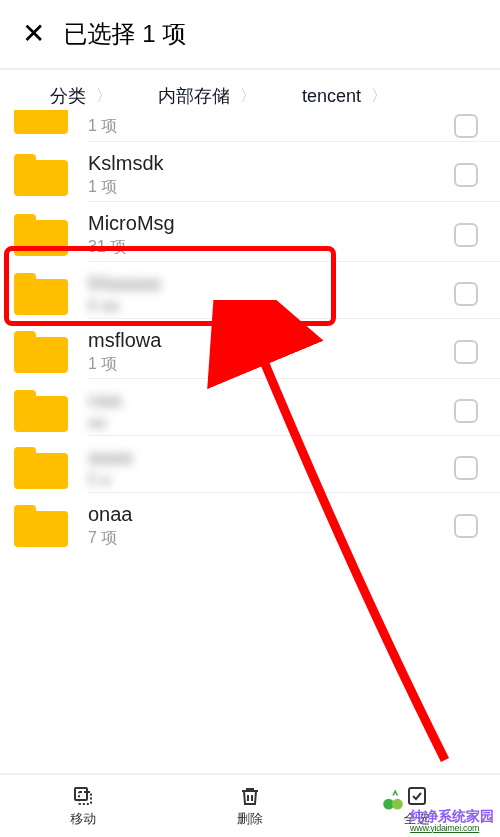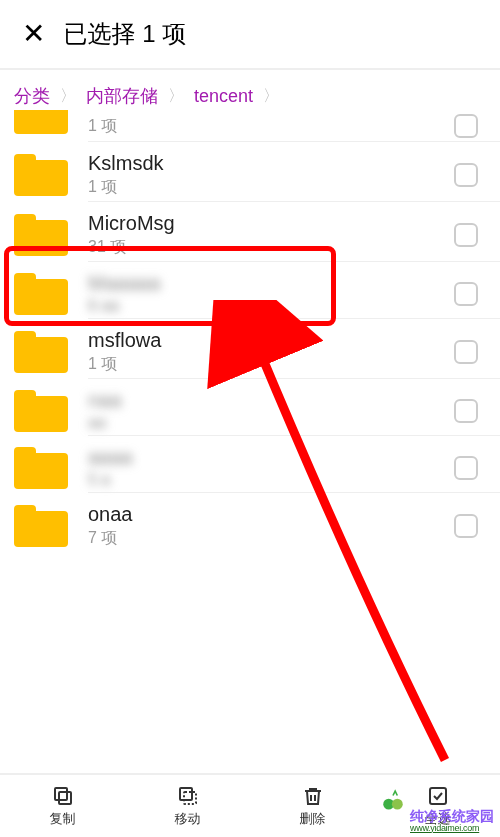--- a/index.html
+++ b/index.html
@@ -28,21 +28,21 @@
       color: #000;
     }
     .breadcrumb {
       display: flex;
       align-items: center;
       padding: 14px 14px 6px 14px;
       gap: 10px;
       font-size: 18px;
       color: #666;
     }
-    .bc-item { color: #a21caf; }
+    .bc-item { color: #0f172a; margin-left: 36px; }
     .bc-sep { color: #bbb; font-size: 16px; }
     .list { }
     .item {
       display: flex;
       align-items: center;
       padding: 10px 14px 4px 14px;
       position: relative;
     }
     .item-sep {
       position: absolute;
@@ -280,27 +280,20 @@
     <marker id="ah" markerWidth="14" markerHeight="14" refX="3" refY="7" orient="auto">
       <polygon points="0,0 14,7 0,14" fill="#ff0000"></polygon>
     </marker>
   </defs>
   <path d="M 300 460 Q 210 280 110 40" stroke="#ff0000" stroke-width="9" fill="none" marker-end="url(#ah)"></path>
 </svg>
 
 <div class="bottom-bar">
   <div class="bottom-btn">
     <svg viewBox="0 0 24 24" fill="none" stroke="#333" stroke-width="2">
-        <rect x="8" y="8" width="12" height="12" rx="1"></rect>
-        <rect x="4" y="4" width="12" height="12" rx="1"></rect>
-      </svg>
-    <span>复制</span>
-  </div>
-  <div class="bottom-btn">
-    <svg viewBox="0 0 24 24" fill="none" stroke="#333" stroke-width="2">
         <rect x="8" y="8" width="12" height="12" rx="1" stroke-dasharray="2 2"></rect>
         <rect x="4" y="4" width="12" height="12" rx="1"></rect>
       </svg>
     <span>移动</span>
   </div>
   <div class="bottom-btn">
     <svg viewBox="0 0 24 24" fill="none" stroke="#333" stroke-width="2">
         <path d="M4 7h16M9 7V5h6v2M6 7l1 13h10l1-13M10 11v6M14 11v6"></path>
       </svg>
     <span>删除</span>

